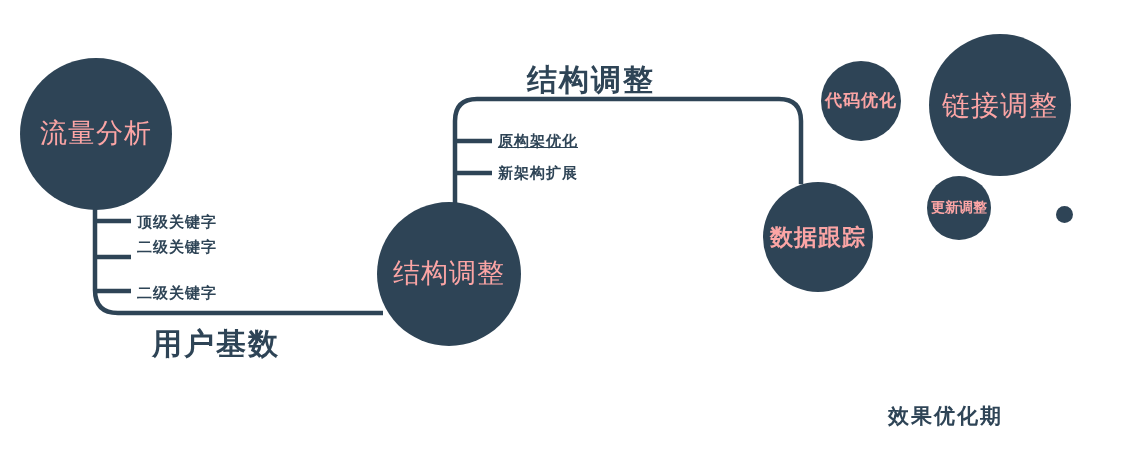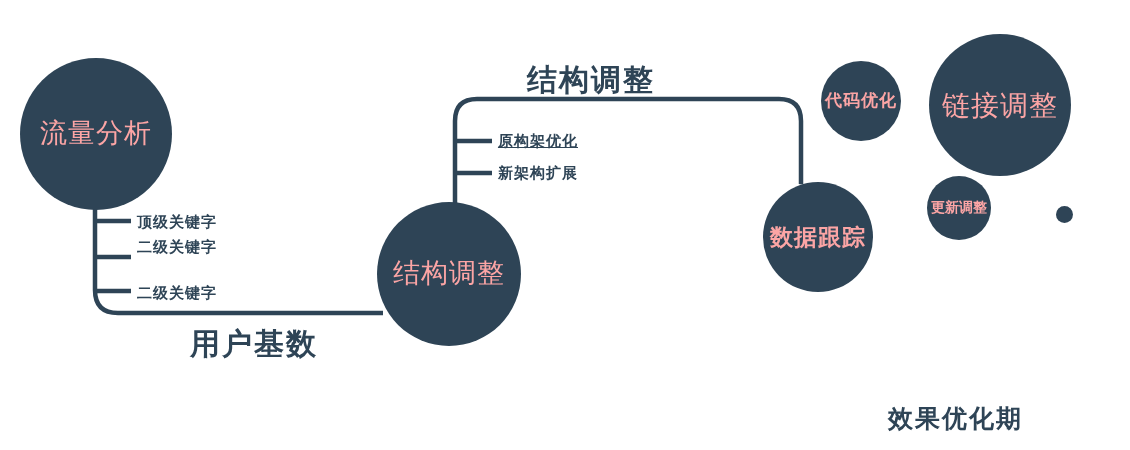--- a/index.html
+++ b/index.html
@@ -27,21 +27,21 @@
   }
   .node span{display:block;}
   .lbl{
     position:absolute;
     color:#2e4456;
     white-space:nowrap;
   }
   .edge-lbl{font-size:30px;font-weight:700;letter-spacing:2px;}
   .edge-lbl.light{font-weight:600;}
   .branch-lbl{font-size:15px;font-weight:600;letter-spacing:1px;}
-  .footer-lbl{font-size:25px;font-weight:600;letter-spacing:2px;}
+  .footer-lbl{font-size:21px;font-weight:600;letter-spacing:2px;}
 </style>
 </head>
 <body>
 
 <div class="canvas">
 
   <svg class="connectors" width="1130" height="450" viewBox="0 0 1130 450" aria-hidden="true">
     <path d="M 95 200 V 290 Q 95 313 118 313 H 383"></path>
     <path d="M 95 221 H 131"></path>
     <path d="M 95 257 H 131"></path>
@@ -75,21 +75,21 @@
   </div>
 
   <div class="node" style="left:927px;top:176px;width:64px;height:64px;font-size:14px;font-weight:700;letter-spacing:0;">
     <span>更新</span>
     <span>调整</span>
   </div>
 
   <div class="node" style="left:1056px;top:206px;width:17px;height:17px;"></div>
 
 
-  <div class="lbl edge-lbl" style="left:152px;top:324px;margin-left:38px;">用户基数</div>
+  <div class="lbl edge-lbl" style="left:152px;top:324px;">用户基数</div>
 
   <div class="lbl edge-lbl light" style="left:527px;top:60px;">结构调整</div>
 
   <div class="lbl branch-lbl" style="left:137px;top:213px;">顶级关键字</div>
   <div class="lbl branch-lbl" style="left:137px;top:238px;">二级关键字</div>
   <div class="lbl branch-lbl" style="left:137px;top:284px;">二级关键字</div>
 
   <div class="lbl branch-lbl" style="left:498px;top:132px;text-decoration:underline;">原构架优化</div>
   <div class="lbl branch-lbl" style="left:498px;top:164px;">新架构扩展</div>
 

